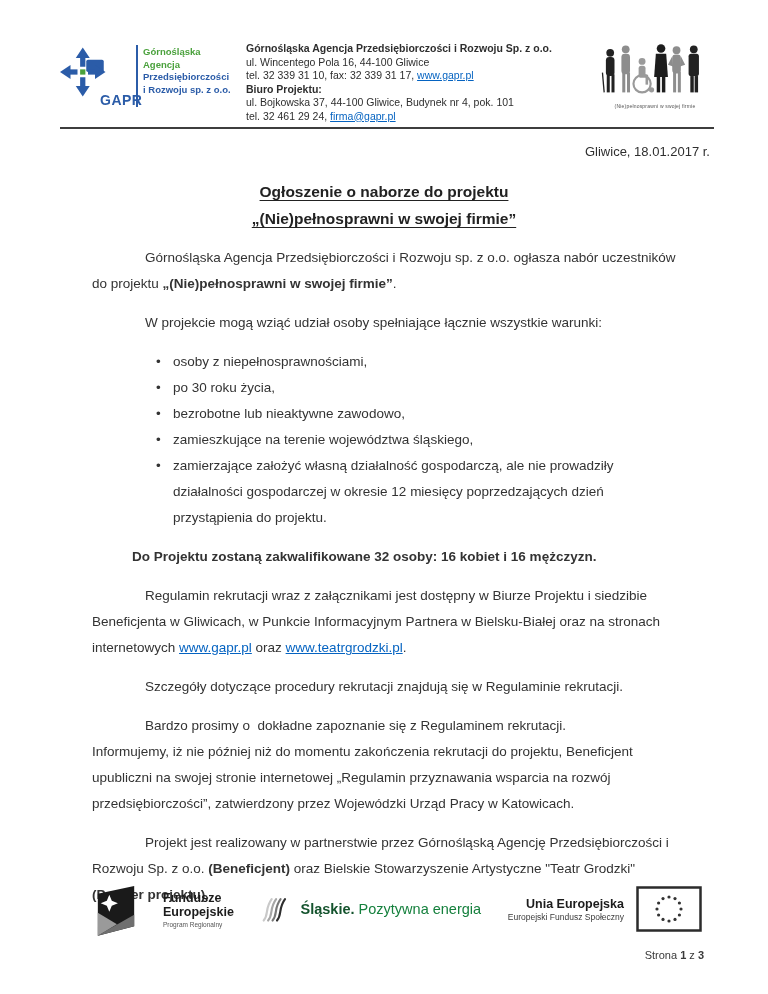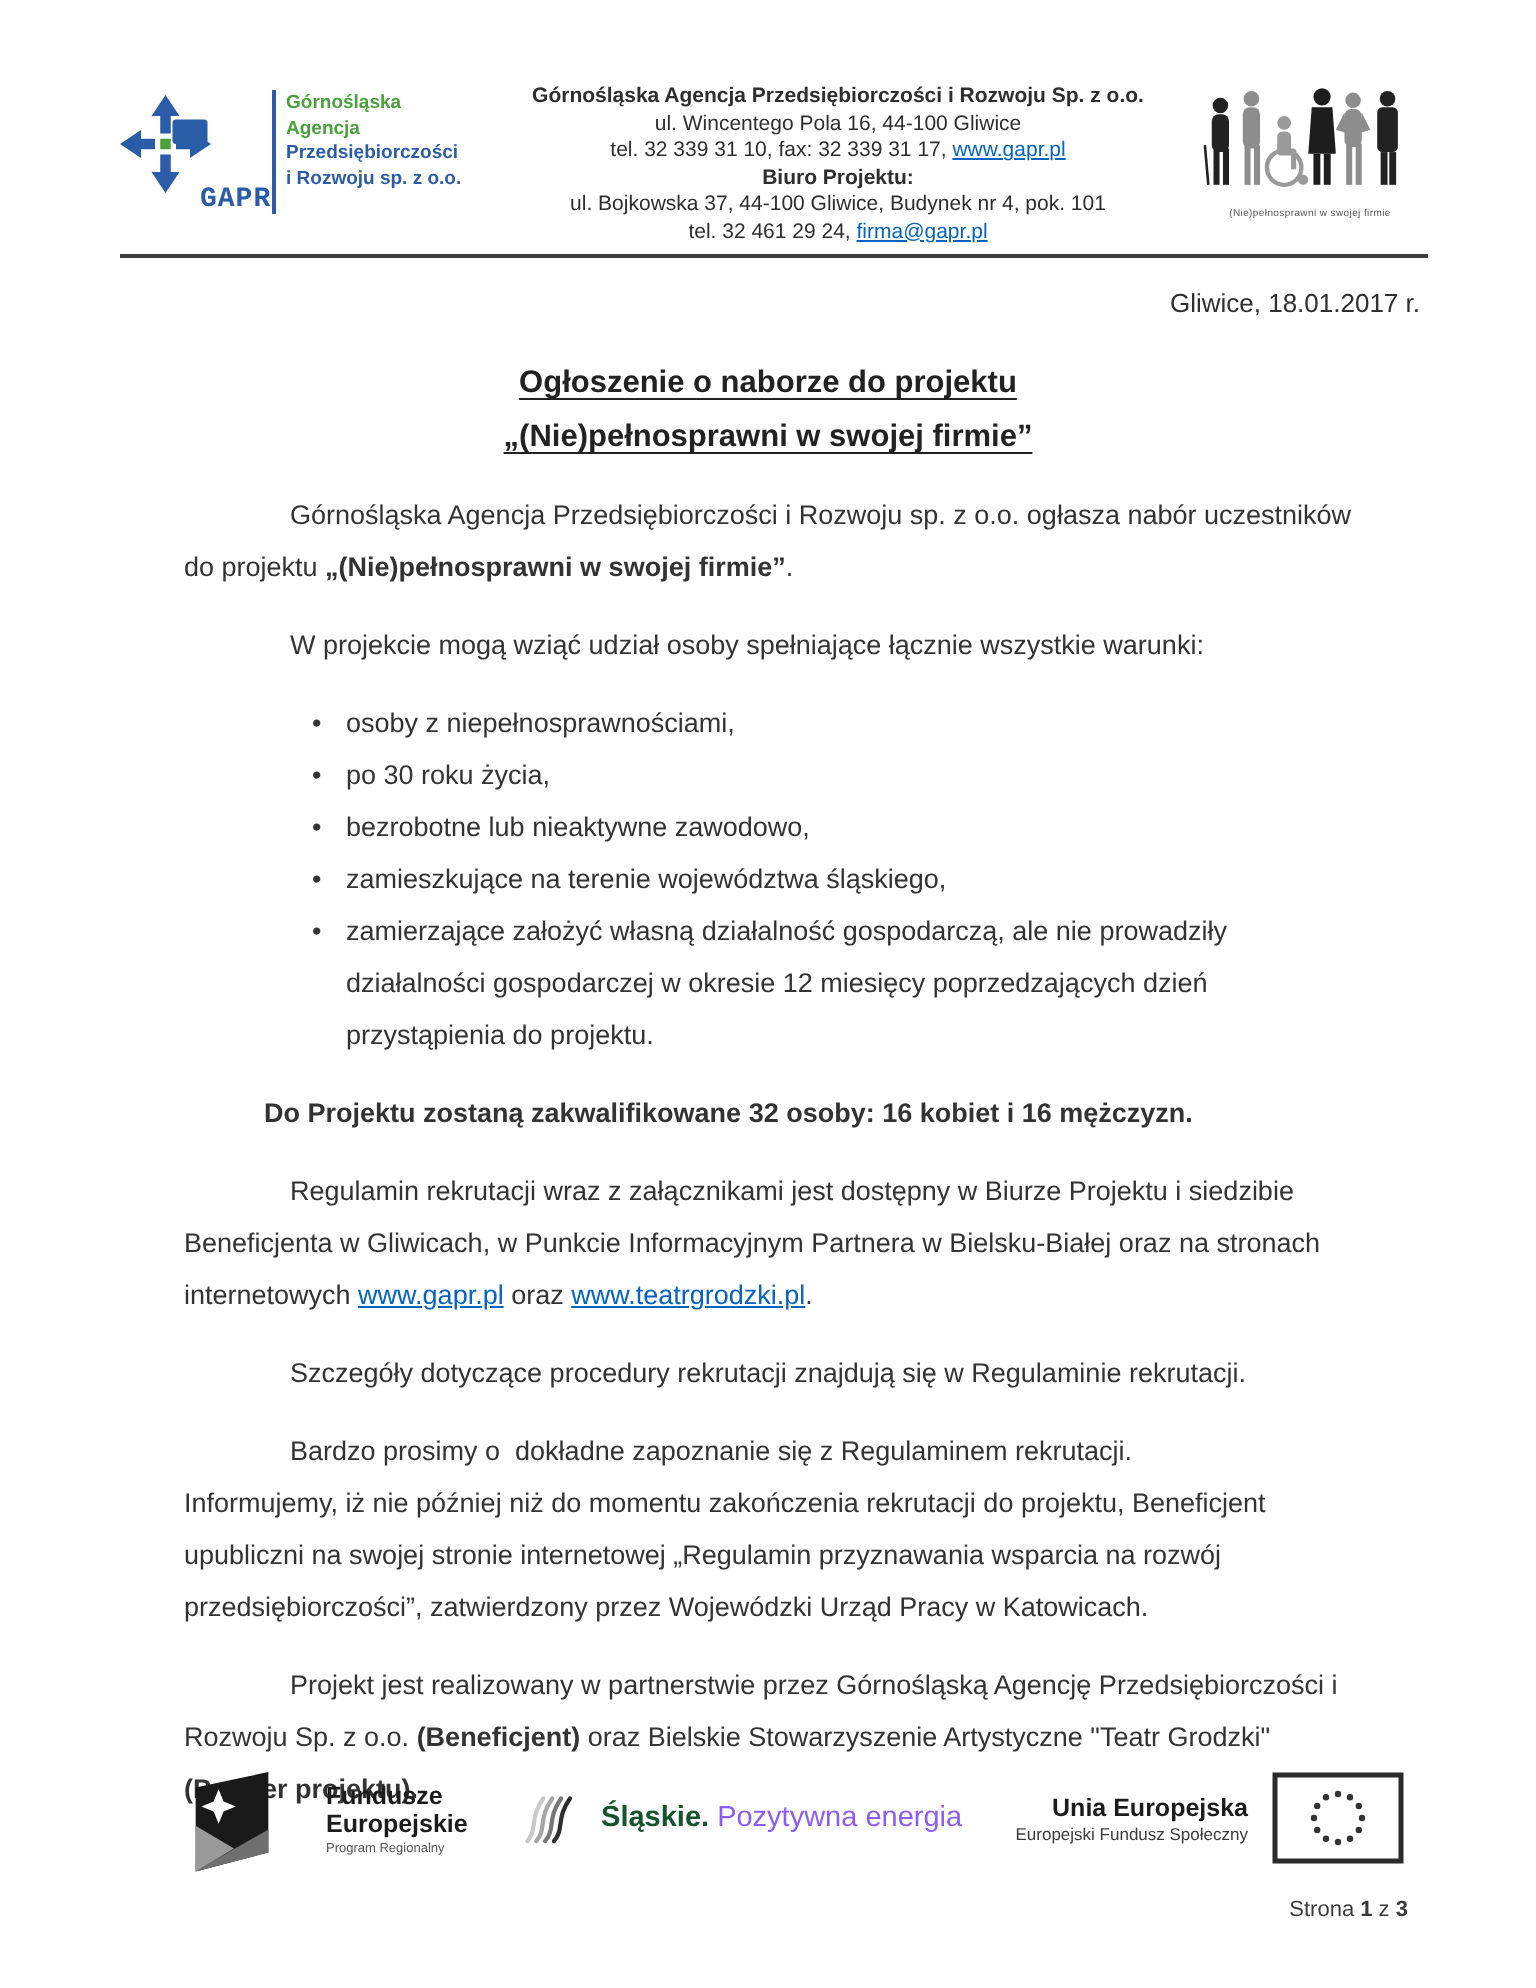--- a/index.html
+++ b/index.html
@@ -4,26 +4,26 @@
 <style>
   * { margin:0; padding:0; box-sizing:border-box; }
   html,body { background:#fff; }
   .page {
     position:relative; width:768px; height:994px; background:#ffffff;
     font-family:"Liberation Sans", sans-serif; color:#333; overflow:hidden;
   }
   
   .header { display:flex; margin:40px 54px 0 60px; align-items:flex-start; }
   .gapr-logo { display:flex; align-items:flex-start; width:182px; flex:0 0 auto; }
-  .gapr-mark { position:relative; width:74px; height:74px; flex:0 0 auto;font-family:Liberation Mono, monospace; }
+  .gapr-mark { position:relative; width:74px; height:74px; flex:0 0 auto; }
   .gapr-mark svg { position:absolute; left:0; top:4px; }
   .gapr-acronym { position:absolute; left:40px; bottom:6px; font-weight:bold; font-size:14px; letter-spacing:.5px; }
   .gapr-divider { width:2px; height:62px; margin:5px 5px 0 2px; flex:0 0 auto; }
   .gapr-text { padding-top:6px; font-size:9.5px; font-weight:bold; line-height:12.5px; white-space:nowrap; }
-  .head-center { flex:1; text-align:center; font-size:10.5px; line-height:13.5px; color:#2e2e2e; padding:2px 4px 0 4px; }
+  .head-center { flex:1; font-size:10.5px; line-height:13.5px; color:#2e2e2e; padding:2px 4px 0 4px; }
   .hb { font-weight:bold; }
   .lnk { text-decoration:underline; cursor:pointer; }
   .proj-logo { width:118px; flex:0 0 auto; text-align:center; padding-top:2px; }
   .proj-caption { font-size:5px; color:#555; margin-top:1px; letter-spacing:.2px; white-space:nowrap; }
   .rule { margin:4px 54px 0 60px; border-top:2px solid #3d3d3d; }
   
   .date { text-align:right; margin:15px 58px 0 4px; font-size:13px; color:#2f2f2f; }
   .title { text-align:center; margin-top:19px; font-size:15.5px; font-weight:bold; line-height:27px; color:#222; }
   .title div { text-decoration:underline; text-underline-offset:3px; }
   .bodytext { margin:0 92px; font-size:13.5px; line-height:26px; color:#333; }
@@ -36,21 +36,21 @@
   ul.bullets li::before { content:"\2022"; position:absolute; left:-17px; }
   a.doclink { color:#0563c1; text-decoration:underline; cursor:pointer; }
   b { font-weight:bold; }
   
   .footer { position:absolute; left:94px; right:66px; top:882px; display:flex; align-items:center; justify-content:space-between; }
   .fe-logo { display:flex; align-items:center; gap:25px; }
   .fe-text .big { font-weight:bold; font-size:12.5px; line-height:14px; color:#1c1c1c; }
   .fe-text .small { font-size:6.5px; color:#555; margin-top:2px; }
   .sl-logo { display:flex; align-items:center; gap:8px; font-size:14.5px; }
   .sl-bold { font-weight:bold; color:#14532d; }
-  .sl-rest { color:#8b5cf6; }
+  .sl-rest { color:#15803d; }
   .ue-logo { display:flex; align-items:center; gap:12px; }
   .ue-text { text-align:right; }
   .ue-text .big { font-weight:bold; font-size:12.5px; line-height:14px; color:#1c1c1c; }
   .ue-text .small { font-size:8.5px; color:#3a3a3a; margin-top:1px; }
   .pagenum { position:absolute; right:64px; top:949px; font-size:11px; color:#3a3a3a; }
 </style>
 </head>
 <body>
 
 <div class="page">

